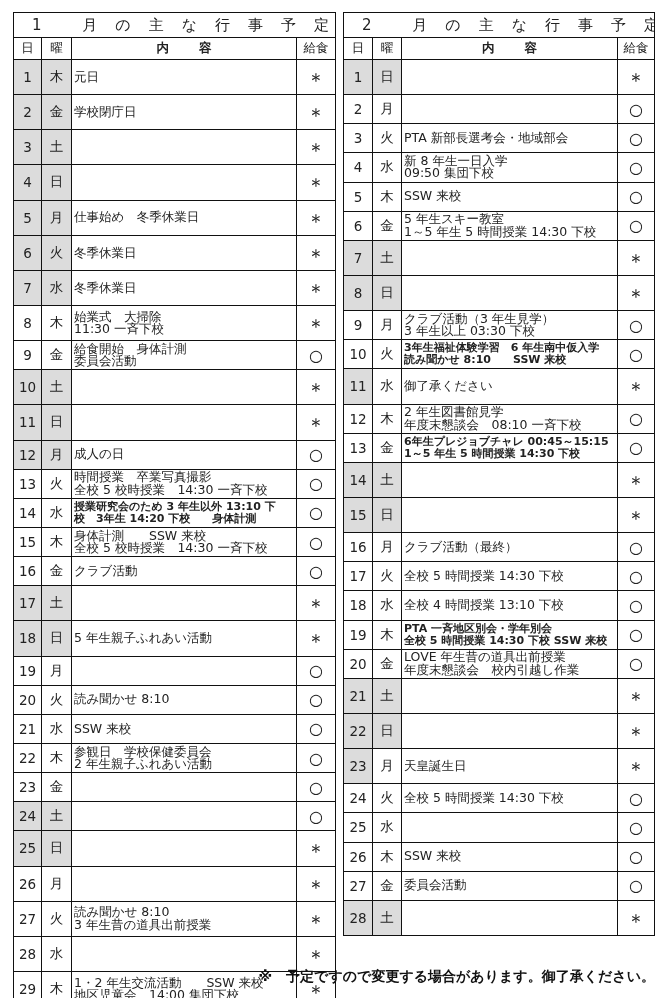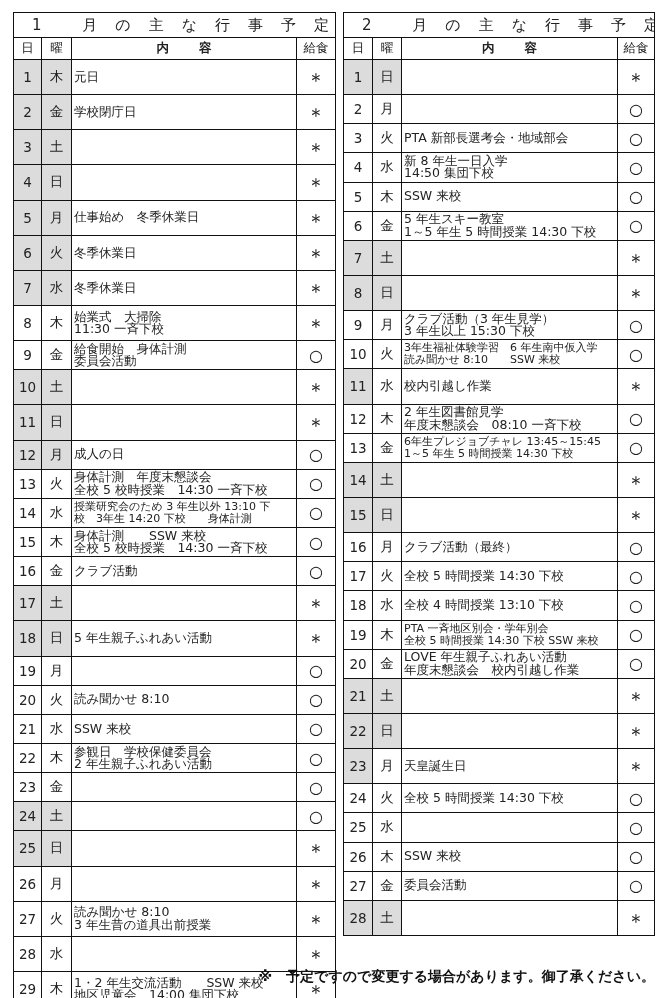--- a/index.html
+++ b/index.html
@@ -25,21 +25,21 @@
   .day, .wd { text-align: center; font-size: 13.5px; }
   .gray { background: #dcdcdc; }
   .content-cell { font-size: 12.5px; line-height: 12.5px; padding-left: 2px !important; text-align: left; margin-left: 20px; }
   .content-cell .ln { display: block; }
   .lunch { text-align: center; font-size: 16px; }
   .lunch.star { font-size: 20px; line-height: 20px; padding-top: 6px !important; }
   .note {
     position: absolute; top: 968px; right: 12px; font-size: 14px; font-weight: bold;
     color: #111; white-space: nowrap; margin-left: 8px;
   }
-  .small .ln { font-size: 11px; line-height: 12px; }
+  .small .ln { font-size: 11px; line-height: 12px; font-weight: bold; }
 </style>
 </head>
 <body>
 
 <table class="sched" id="jan">
   <colgroup>
       <col style="width:28px">
       <col style="width:30px">
       <col>
       <col style="width:39px">
@@ -143,21 +143,21 @@
         <td class="wd gray">月</td>
         <td class="content-cell">
           <span class="ln">成人の日</span>
         </td>
         <td class="lunch">○</td>
       </tr>
       <tr class="row">
         <td class="day">13</td>
         <td class="wd">火</td>
         <td class="content-cell">
-          <span class="ln">身体計測　年度末懇談会</span>
+          <span class="ln">時間授業　卒業写真撮影</span>
           <span class="ln">全校 5 校時授業　14:30 一斉下校</span>
         </td>
         <td class="lunch">○</td>
       </tr>
       <tr class="row">
         <td class="day">14</td>
         <td class="wd">水</td>
         <td class="content-cell small">
           <span class="ln">授業研究会のため 3 年生以外 13:10 下</span>
           <span class="ln">校　3年生 14:20 下校　　身体計測</span>
@@ -314,21 +314,21 @@
         <td class="content-cell">
           <span class="ln">PTA 新部長選考会・地域部会</span>
         </td>
         <td class="lunch">○</td>
       </tr>
       <tr class="row">
         <td class="day">4</td>
         <td class="wd">水</td>
         <td class="content-cell">
           <span class="ln">新 8 年生一日入学</span>
-          <span class="ln">14:50 集団下校</span>
+          <span class="ln">09:50 集団下校</span>
         </td>
         <td class="lunch">○</td>
       </tr>
       <tr class="row">
         <td class="day">5</td>
         <td class="wd">木</td>
         <td class="content-cell">
           <span class="ln">SSW 来校</span>
         </td>
         <td class="lunch">○</td>
@@ -352,55 +352,55 @@
         <td class="day gray">8</td>
         <td class="wd gray">日</td>
         <td class="content-cell"></td>
         <td class="lunch star">＊</td>
       </tr>
       <tr class="row">
         <td class="day">9</td>
         <td class="wd">月</td>
         <td class="content-cell">
           <span class="ln">クラブ活動（3 年生見学）</span>
-          <span class="ln">3 年生以上 15:30 下校</span>
+          <span class="ln">3 年生以上 03:30 下校</span>
         </td>
         <td class="lunch">○</td>
       </tr>
       <tr class="row">
         <td class="day">10</td>
         <td class="wd">火</td>
         <td class="content-cell small">
           <span class="ln">3年生福祉体験学習　6 年生南中仮入学</span>
           <span class="ln">読み聞かせ 8:10　　SSW 来校</span>
         </td>
         <td class="lunch">○</td>
       </tr>
       <tr class="row">
         <td class="day gray">11</td>
         <td class="wd">水</td>
         <td class="content-cell">
-          <span class="ln">校内引越し作業</span>
+          <span class="ln">御了承ください</span>
         </td>
         <td class="lunch star">＊</td>
       </tr>
       <tr class="row">
         <td class="day">12</td>
         <td class="wd">木</td>
         <td class="content-cell">
           <span class="ln">2 年生図書館見学</span>
           <span class="ln">年度末懇談会　08:10 一斉下校</span>
         </td>
         <td class="lunch">○</td>
       </tr>
       <tr class="row">
         <td class="day">13</td>
         <td class="wd">金</td>
         <td class="content-cell small">
-          <span class="ln">6年生プレジョブチャレ 13:45～15:45</span>
+          <span class="ln">6年生プレジョブチャレ 00:45～15:15</span>
           <span class="ln">1～5 年生 5 時間授業 14:30 下校</span>
         </td>
         <td class="lunch">○</td>
       </tr>
       <tr class="row">
         <td class="day gray">14</td>
         <td class="wd gray">土</td>
         <td class="content-cell"></td>
         <td class="lunch star">＊</td>
       </tr>
@@ -440,21 +440,21 @@
         <td class="content-cell small">
           <span class="ln">PTA 一斉地区別会・学年別会</span>
           <span class="ln">全校 5 時間授業 14:30 下校 SSW 来校</span>
         </td>
         <td class="lunch">○</td>
       </tr>
       <tr class="row">
         <td class="day">20</td>
         <td class="wd">金</td>
         <td class="content-cell">
-          <span class="ln">LOVE 年生親子ふれあい活動</span>
+          <span class="ln">LOVE 年生昔の道具出前授業</span>
           <span class="ln">年度末懇談会　校内引越し作業</span>
         </td>
         <td class="lunch">○</td>
       </tr>
       <tr class="row">
         <td class="day gray">21</td>
         <td class="wd gray">土</td>
         <td class="content-cell"></td>
         <td class="lunch star">＊</td>
       </tr>

